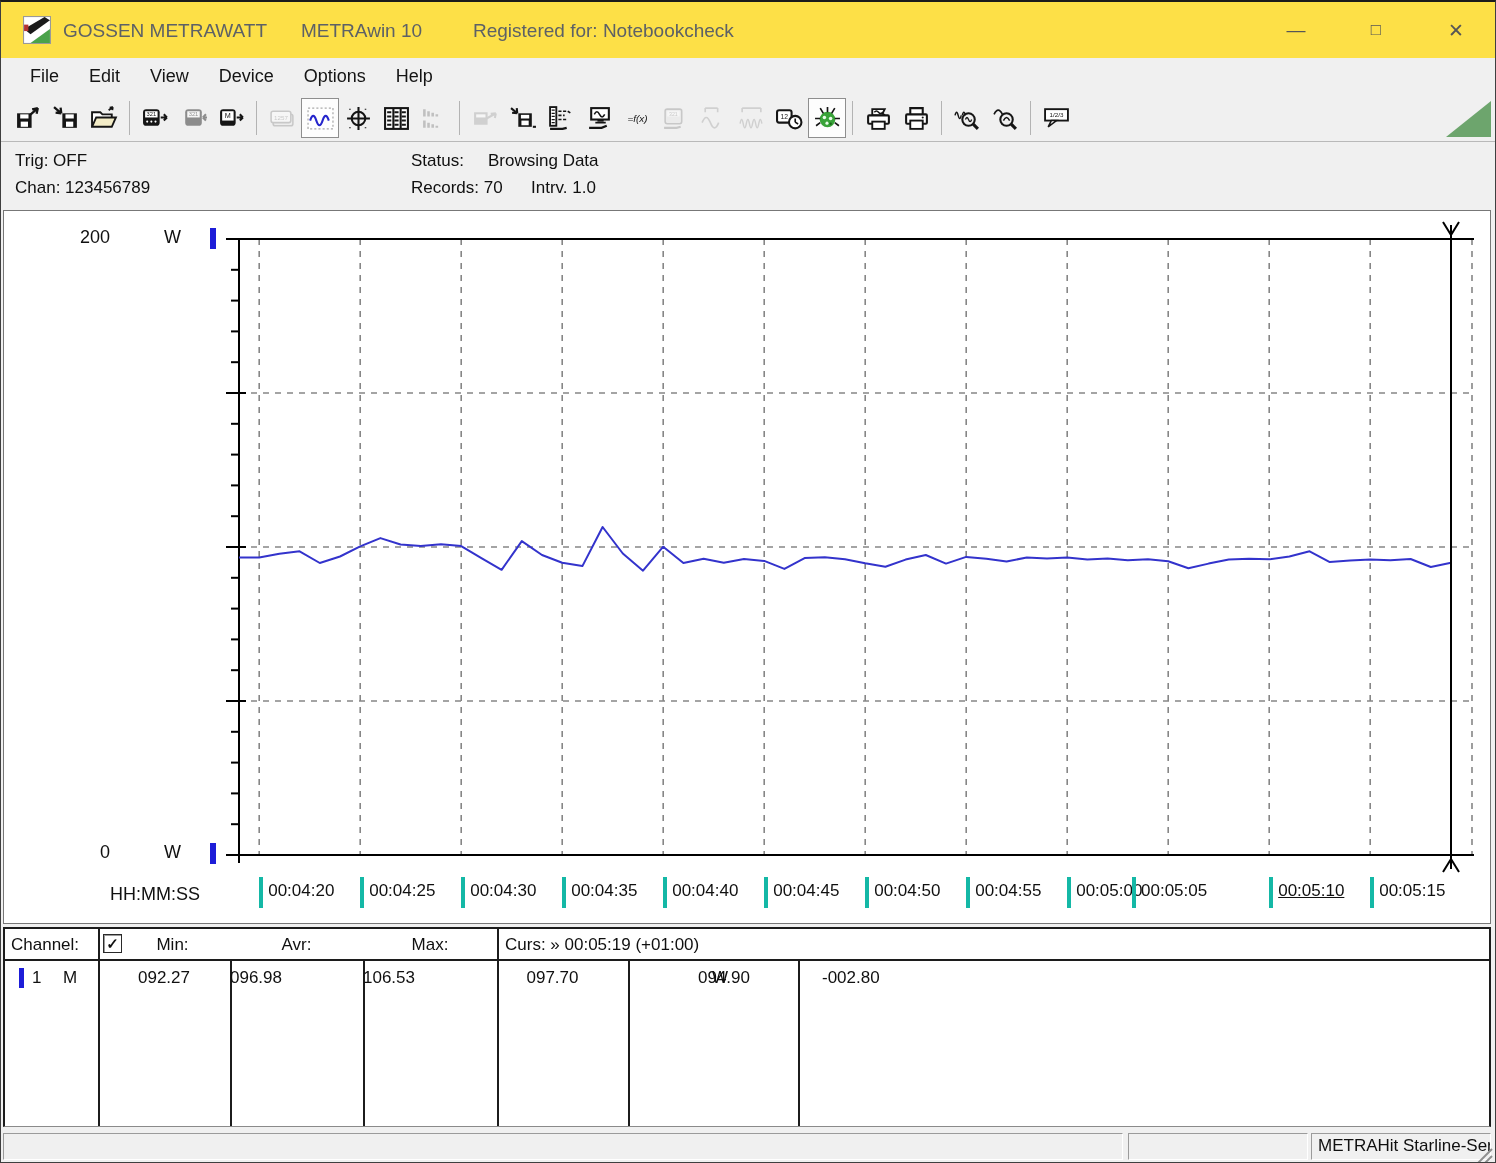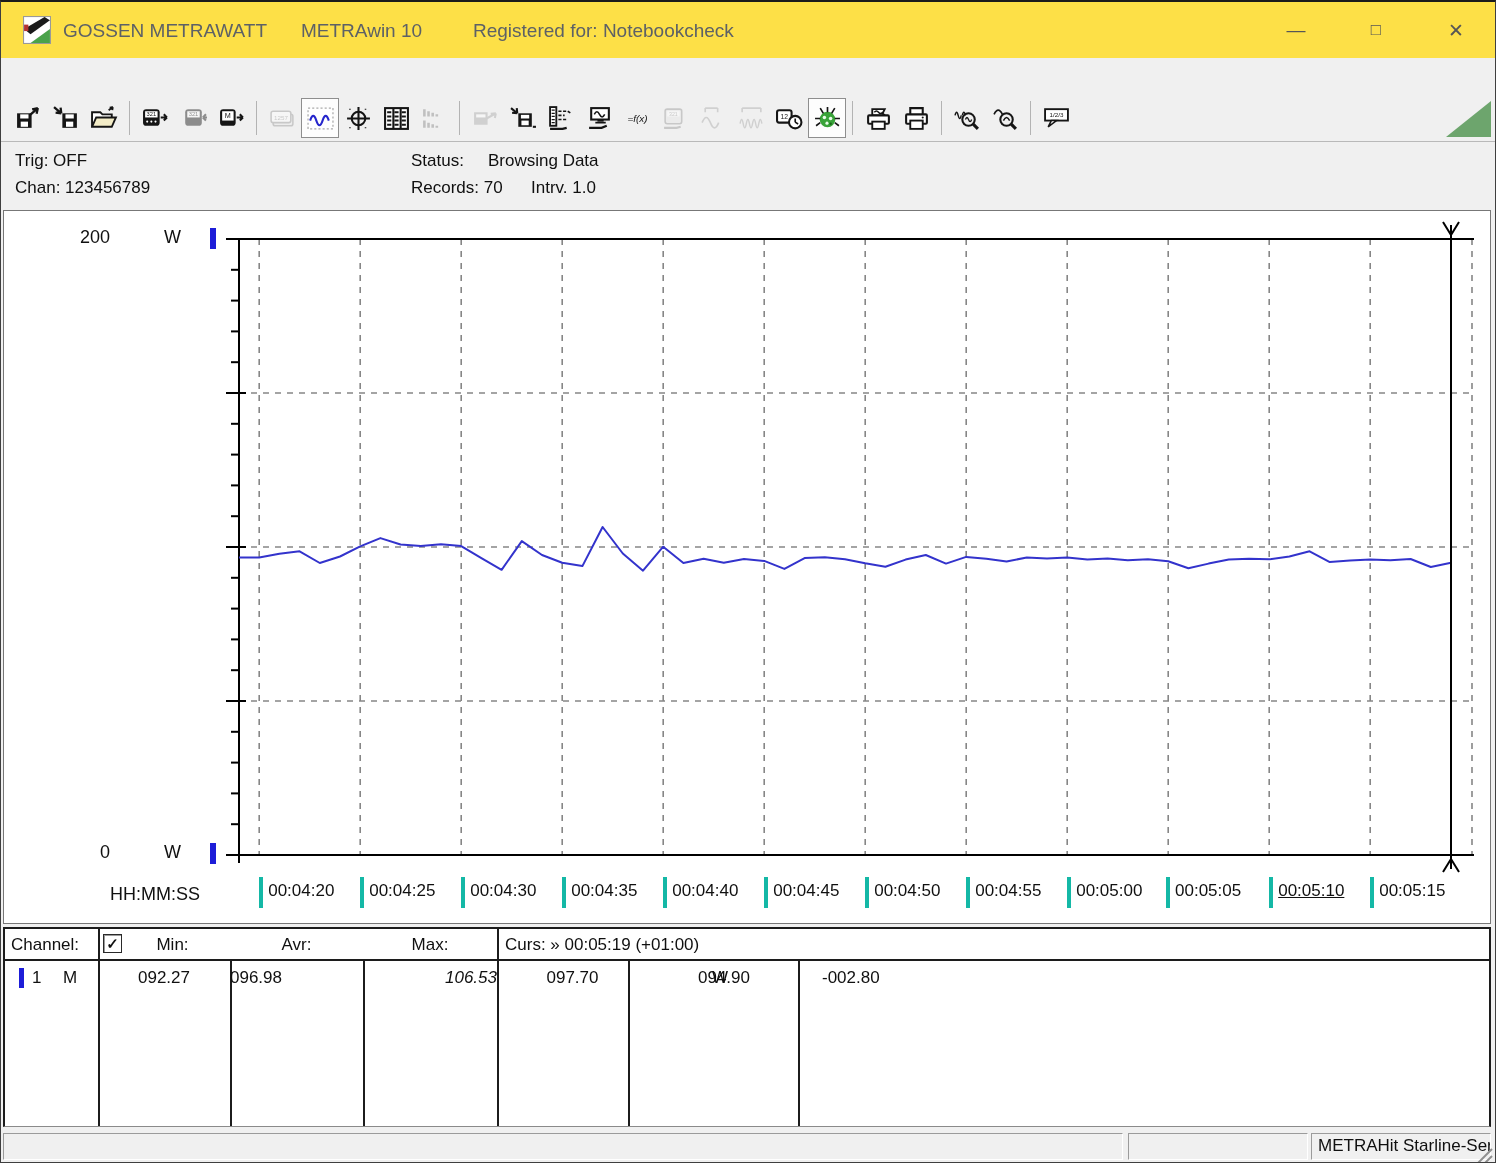--- a/index.html
+++ b/index.html
@@ -49,22 +49,22 @@
   .th-channel{left:6px;top:6px;}
   .cbx{position:absolute;left:98px;top:5px;width:19px;height:19px;border:1px solid #2a2a2a;background:#fff;box-shadow:inset 1px 1px 0 #9a9a9a;display:flex;align-items:center;justify-content:center;font-size:15px;font-weight:bold;box-sizing:border-box;}
   .th-min{left:110px;width:115px;top:6px;text-align:center;}
   .th-avr{left:225px;width:133px;top:6px;text-align:center;}
   .th-max{left:358px;width:134px;top:6px;text-align:center;}
   .th-curs{left:500px;top:6px;}
   .row-mark{position:absolute;left:14px;top:39px;width:5px;height:20px;background:#1d1dd8;}
   .td-ch{left:27px;top:39px;} .td-mode{left:58px;top:39px;}
   .td-min{left:93px;width:132px;top:39px;text-align:center;}
   .td-avr{left:225px;width:133px;top:39px;text-align:left;}
-  .td-max{left:358px;width:134px;top:39px;text-align:right;font-style:italic;}
-  .td-ca{left:492px;width:151px;top:39px;text-align:center;}
+  .td-max{left:358px;width:134px;top:39px;text-align:left;}
+  .td-ca{left:472px;width:151px;top:39px;text-align:center;}
   .td-cb{left:623px;width:170px;top:39px;text-align:center;}
   .td-cb i{font-style:normal;margin-left:14px;}
   .td-delta{left:817px;top:39px;}
   
   .statusbar{position:absolute;left:0;top:1127px;width:100%;height:36px;background:#f0f0f0;}
   .sb-sec{position:absolute;top:4px;height:27px;border:1px solid;border-color:#9b9b9b #ffffff #ffffff #9b9b9b;box-sizing:border-box;font-size:17px;color:#101010;padding:2px 0 0 6px;white-space:nowrap;overflow:hidden;}
   .sb-1{left:2px;width:1120px;} .sb-2{left:1127px;width:180px;} .sb-3{left:1310px;width:180px;}
   .grip{position:absolute;right:1px;bottom:0px;}
 </style>
 </head>
@@ -80,20 +80,28 @@
       <path d="M7 25l18-13v13z" fill="#4aa24a"></path>
     </svg>
     <span class="tb-text brand">GOSSEN METRAWATT</span>
     <span class="tb-text apptitle">METRAwin 10</span>
     <span class="tb-text registered">Registered for: Notebookcheck</span>
     <div class="winbtn btn-min">—</div>
     <div class="winbtn btn-max">□</div>
     <div class="winbtn btn-close">✕</div>
   </div>
 
+  <div class="menubar">
+      <div class="menu-item">File</div>
+      <div class="menu-item">Edit</div>
+      <div class="menu-item">View</div>
+      <div class="menu-item">Device</div>
+      <div class="menu-item">Options</div>
+      <div class="menu-item">Help</div>
+    </div>
 
   <div class="toolbar">
     <div class="corner-tri"></div>
   <div class="tbtn">
         <svg viewBox="0 0 26 24" width="27" height="25">
           <path d="M2 7h14v14H2z" fill="#151515"></path>
           <path d="M5 8h8v4H5z" fill="#fff"></path>
           <path d="M5.5 15h7v5h-7z" fill="#fff"></path>
           <path d="M14 9l8-7M22 2l-5.5 1.2M22 2l-1.2 5.5" stroke="#151515" stroke-width="2.2" fill="none"></path>
         </svg>
@@ -367,21 +375,21 @@
     <div class="xticks">
         <span class="xtick" style="left: 255.2px;">00:04:20</span>
         <span class="xtick" style="left: 356.2px;">00:04:25</span>
         <span class="xtick" style="left: 457.2px;">00:04:30</span>
         <span class="xtick" style="left: 558.2px;">00:04:35</span>
         <span class="xtick" style="left: 659.2px;">00:04:40</span>
         <span class="xtick" style="left: 760.2px;">00:04:45</span>
         <span class="xtick" style="left: 861.2px;">00:04:50</span>
         <span class="xtick" style="left: 962.2px;">00:04:55</span>
         <span class="xtick" style="left: 1063.2px;">00:05:00</span>
-        <span class="xtick" style="left: 1162px;">00:05:05</span>
+        <span class="xtick" style="left: 1128px;">00:05:05</span>
         <span class="xtick" style="left: 1265.2px; text-decoration: underline;">00:05:10</span>
         <span class="xtick" style="left: 1366.2px;">00:05:15</span>
       </div>
   </div>
 
   <div class="table-panel">
     <div class="vline" style="left:93px"></div>
     <div class="vline partial" style="left:225px"></div>
     <div class="vline partial" style="left:358px"></div>
     <div class="vline" style="left:492px"></div>

